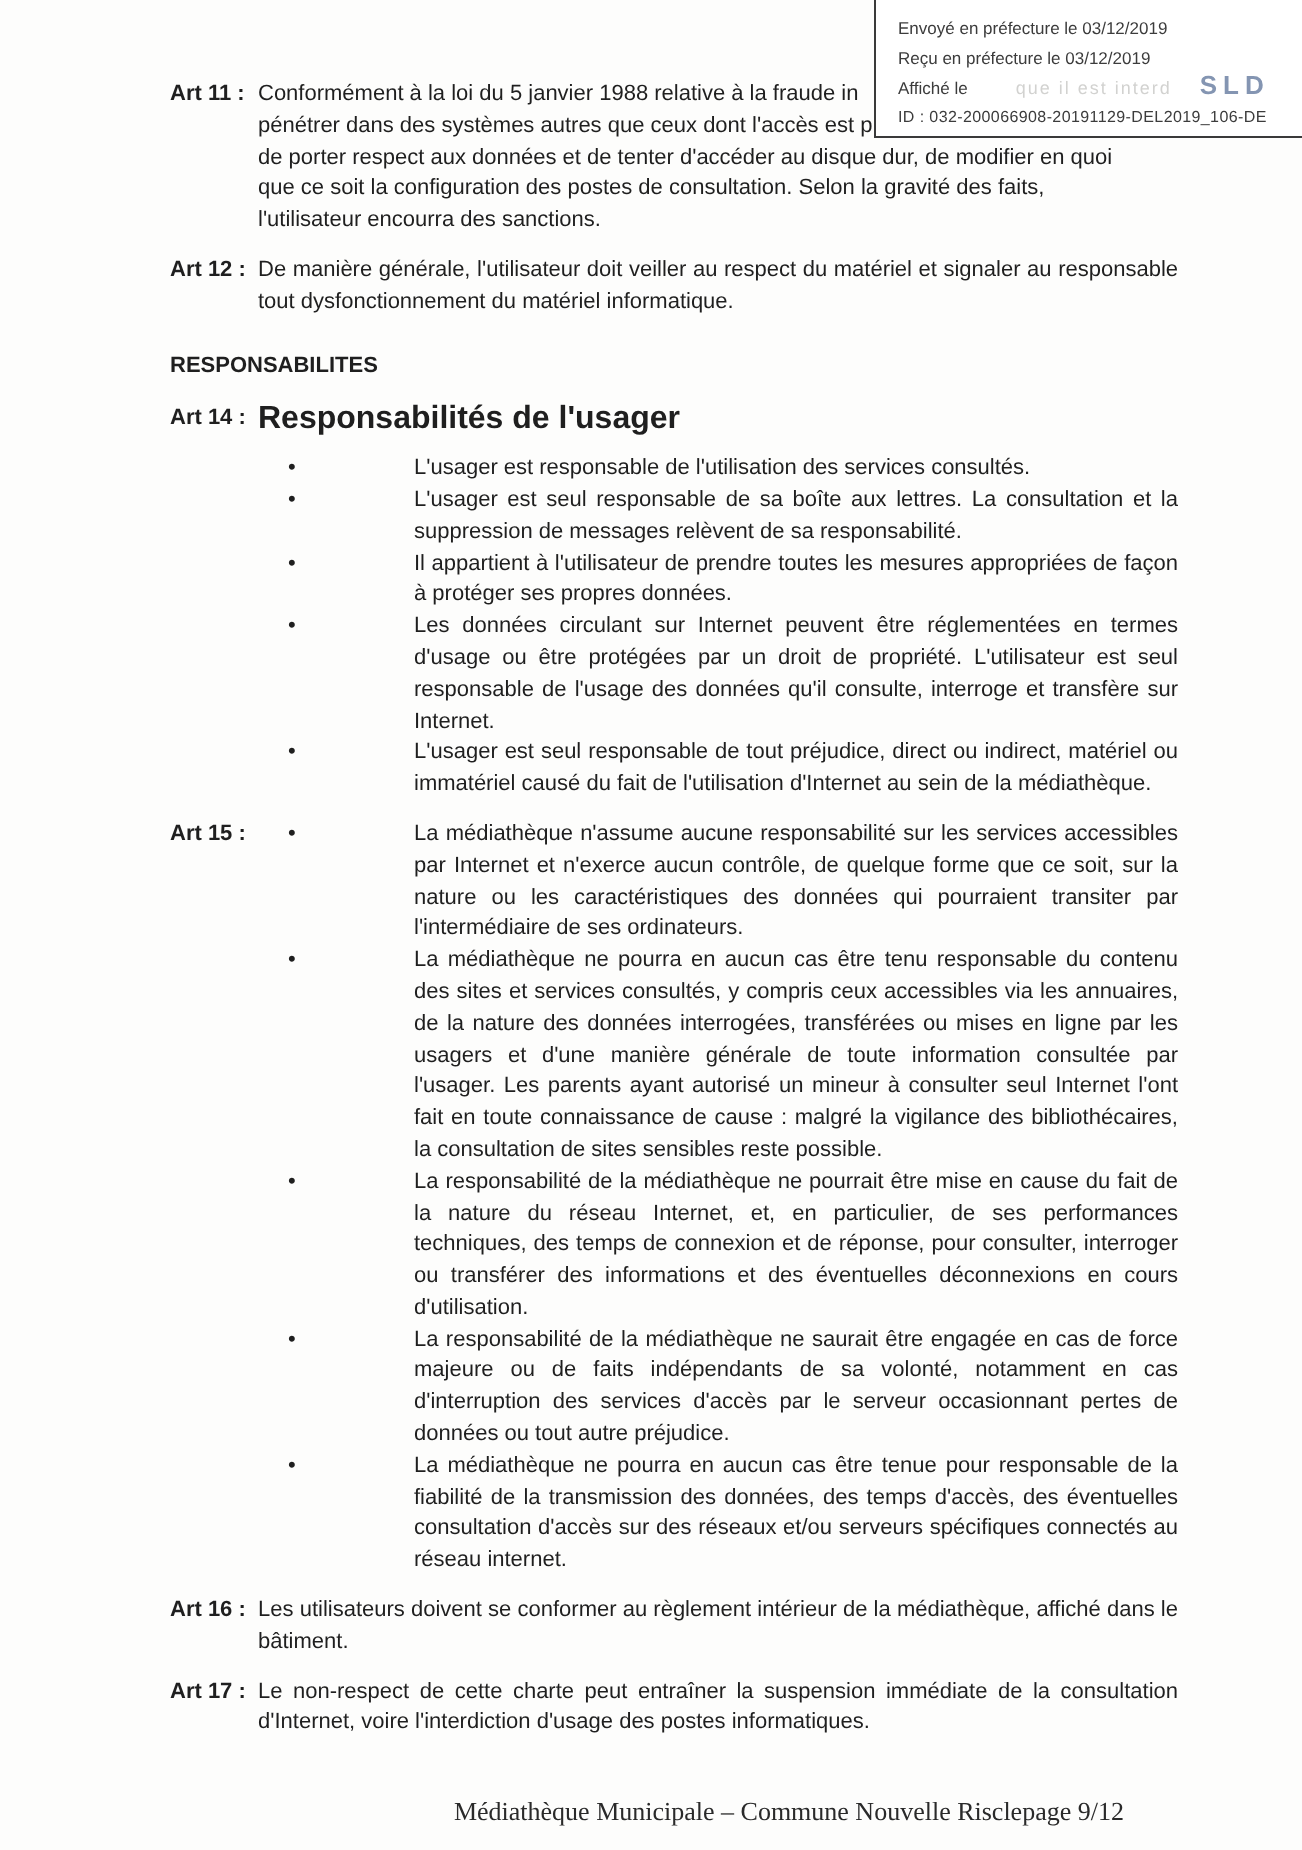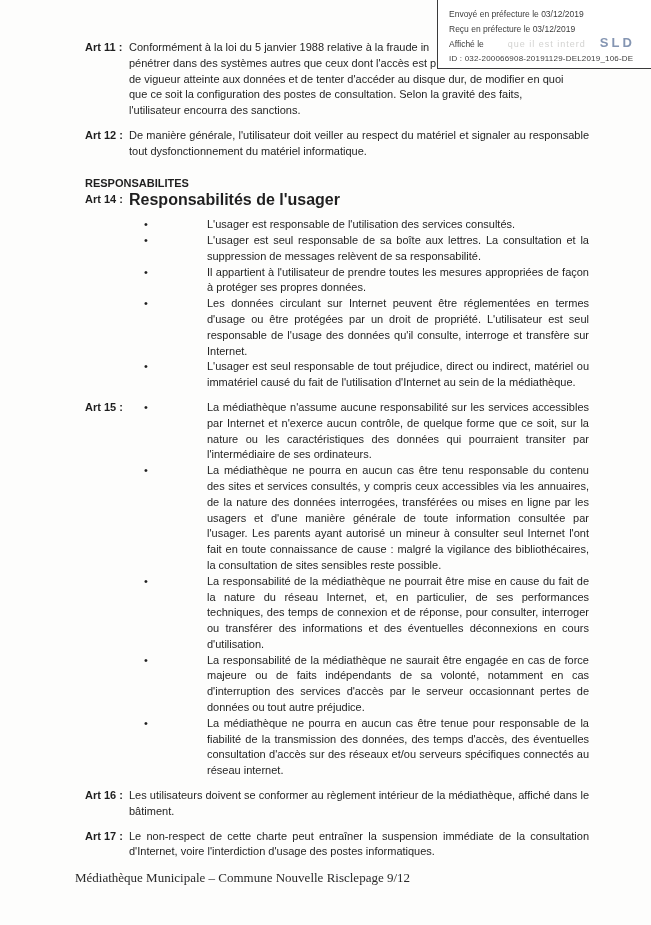--- a/index.html
+++ b/index.html
@@ -30,21 +30,21 @@
     font-size:11px;
     line-height:15.8px;
     text-align:justify;
   }
   .article .body p.nowrap{white-space:nowrap;text-align:left;}
   .a11line{
     font-size:11px;line-height:15.8px;white-space:nowrap;
   }
   .section-heading{
     font-weight:bold;font-size:11px;line-height:15.8px;
-    margin:16px 0 1px 0;
+    margin:16px 0 11px 0;
   }
   .art-title{
     font-weight:bold;font-size:16px;line-height:15.8px;margin:0 0 9px 0;
   }
   .bullet{display:flex;margin:0;gap:40px;}
   .bullet .dot{
     flex:0 0 23px;margin-left:15px;font-size:11px;line-height:15.8px;
   }
   .bullet .dot::before{content:"\2022";}
   .bullet p{
@@ -74,39 +74,39 @@
   .stamp .logo{
     margin-left:14px;
     font-weight:bold;font-size:13px;
     letter-spacing:3px;color:#8495b2;
   }
   .stamp .stamp-id{
     font-size:8px;line-height:14.5px;color:#3c3c3c;white-space:nowrap;letter-spacing:0.2px;
   }
   .footer{
     position:absolute;
-    top:870px;left:75px;width:487px;
-    display:flex;justify-content:flex-start;
+    top:898px;left:75px;width:487px;
+    display:flex;justify-content:flex-end;
     font-family:"Liberation Serif","DejaVu Serif",serif;
     font-size:13px;color:#2a2a2a;
   }
 </style>
 </head>
 <body>
 
 <div class="page">
 
   <div class="content">
 
     <div class="article">
       <div class="label">Art 11 :</div>
       <div class="body">
         <div class="a11line">Conformément à la loi du 5 janvier 1988 relative à la fraude in</div>
         <div class="a11line">pénétrer dans des systèmes autres que ceux dont l'accès est p</div>
-        <div class="a11line">de vigueur atteinte aux données et de tenter d'accéder au disque dur, de modifier en quoi</div>
+        <div class="a11line">de porter respect aux données et de tenter d'accéder au disque dur, de modifier en quoi</div>
         <div class="a11line">que ce soit la configuration des postes de consultation. Selon la gravité des faits,</div>
         <div class="a11line">l'utilisateur encourra des sanctions.</div>
       </div>
     </div>
 
     <div class="article">
       <div class="label">Art 12 :</div>
       <div class="body">
           <p>De manière générale, l'utilisateur doit veiller au respect du matériel et signaler au responsable tout dysfonctionnement du matériel informatique.</p>
         </div>

